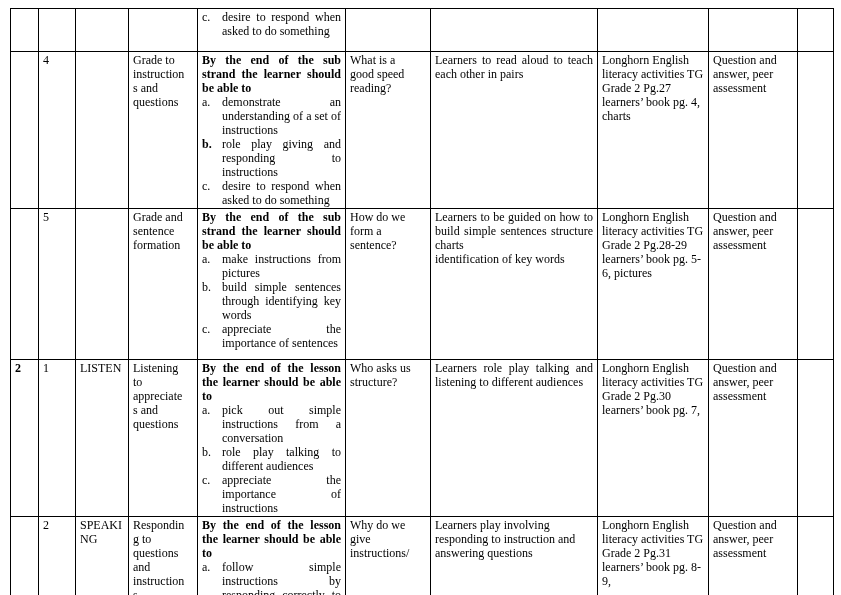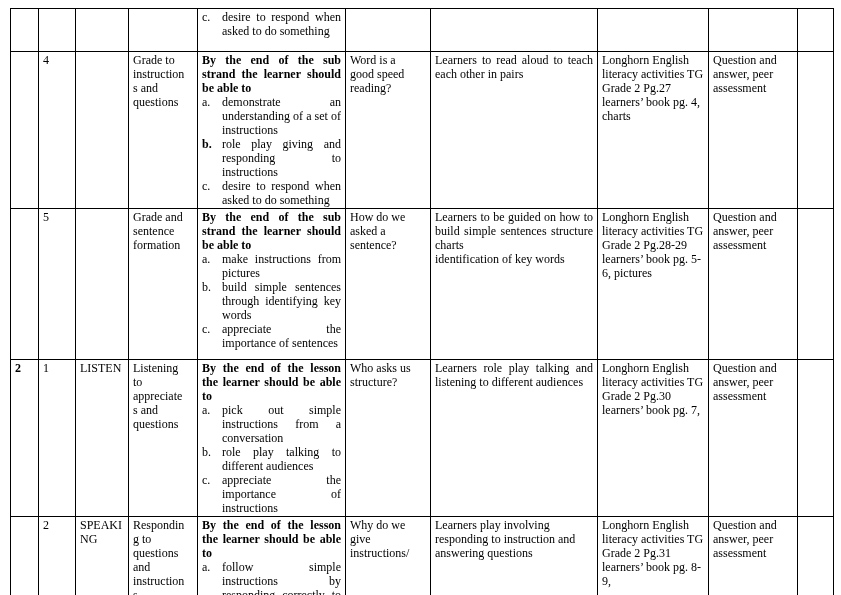--- a/index.html
+++ b/index.html
@@ -84,42 +84,42 @@
         </tr>
         <tr class="r1">
           <td class="col-week"></td>
           <td class="col-lesson">4</td>
           <td class="col-strand"></td>
           <td class="col-substrand">Grade to
 instruction
 s and
 questions</td>
           <td class="col-outcomes"><div class="oc-intro">By the end of the sub strand the learner should be able to</div><div class="oc-item"><span class="oc-label">a.</span><span class="oc-text">demonstrate an understanding of a set of instructions</span></div><div class="oc-item"><span class="oc-label bold">b.</span><span class="oc-text">role play giving and responding to instructions</span></div><div class="oc-item"><span class="oc-label">c.</span><span class="oc-text">desire to respond when asked to do something</span></div></td>
-          <td class="col-inquiry">Word is a
+          <td class="col-inquiry">What is a
 good speed
 reading?</td>
           <td class="col-exp">Learners to read aloud to teach each other in pairs</td>
           <td class="col-res">Longhorn English
 literacy activities TG
 Grade 2 Pg.27
 learners’ book pg. 4,
 charts</td>
           <td class="col-assess">Question and answer, peer assessment</td>
           <td class="col-remarks"></td>
         </tr>
         <tr class="r2">
           <td class="col-week"></td>
           <td class="col-lesson">5</td>
           <td class="col-strand"></td>
           <td class="col-substrand">Grade and
 sentence
 formation</td>
           <td class="col-outcomes"><div class="oc-intro">By the end of the sub strand the learner should be able to</div><div class="oc-item"><span class="oc-label">a.</span><span class="oc-text">make instructions from pictures</span></div><div class="oc-item"><span class="oc-label">b.</span><span class="oc-text">build simple sentences through identifying key words</span></div><div class="oc-item"><span class="oc-label">c.</span><span class="oc-text">appreciate the importance of sentences</span></div></td>
           <td class="col-inquiry">How do we
-asked a
+form a
 sentence?</td>
           <td class="col-exp">Learners to be guided on how to build simple sentences structure charts
 identification of key words</td>
           <td class="col-res">Longhorn English
 literacy activities TG
 Grade 2 Pg.28-29
 learners’ book pg. 5-
 6, pictures</td>
           <td class="col-assess">Question and answer, peer assessment</td>
           <td class="col-remarks"></td>

